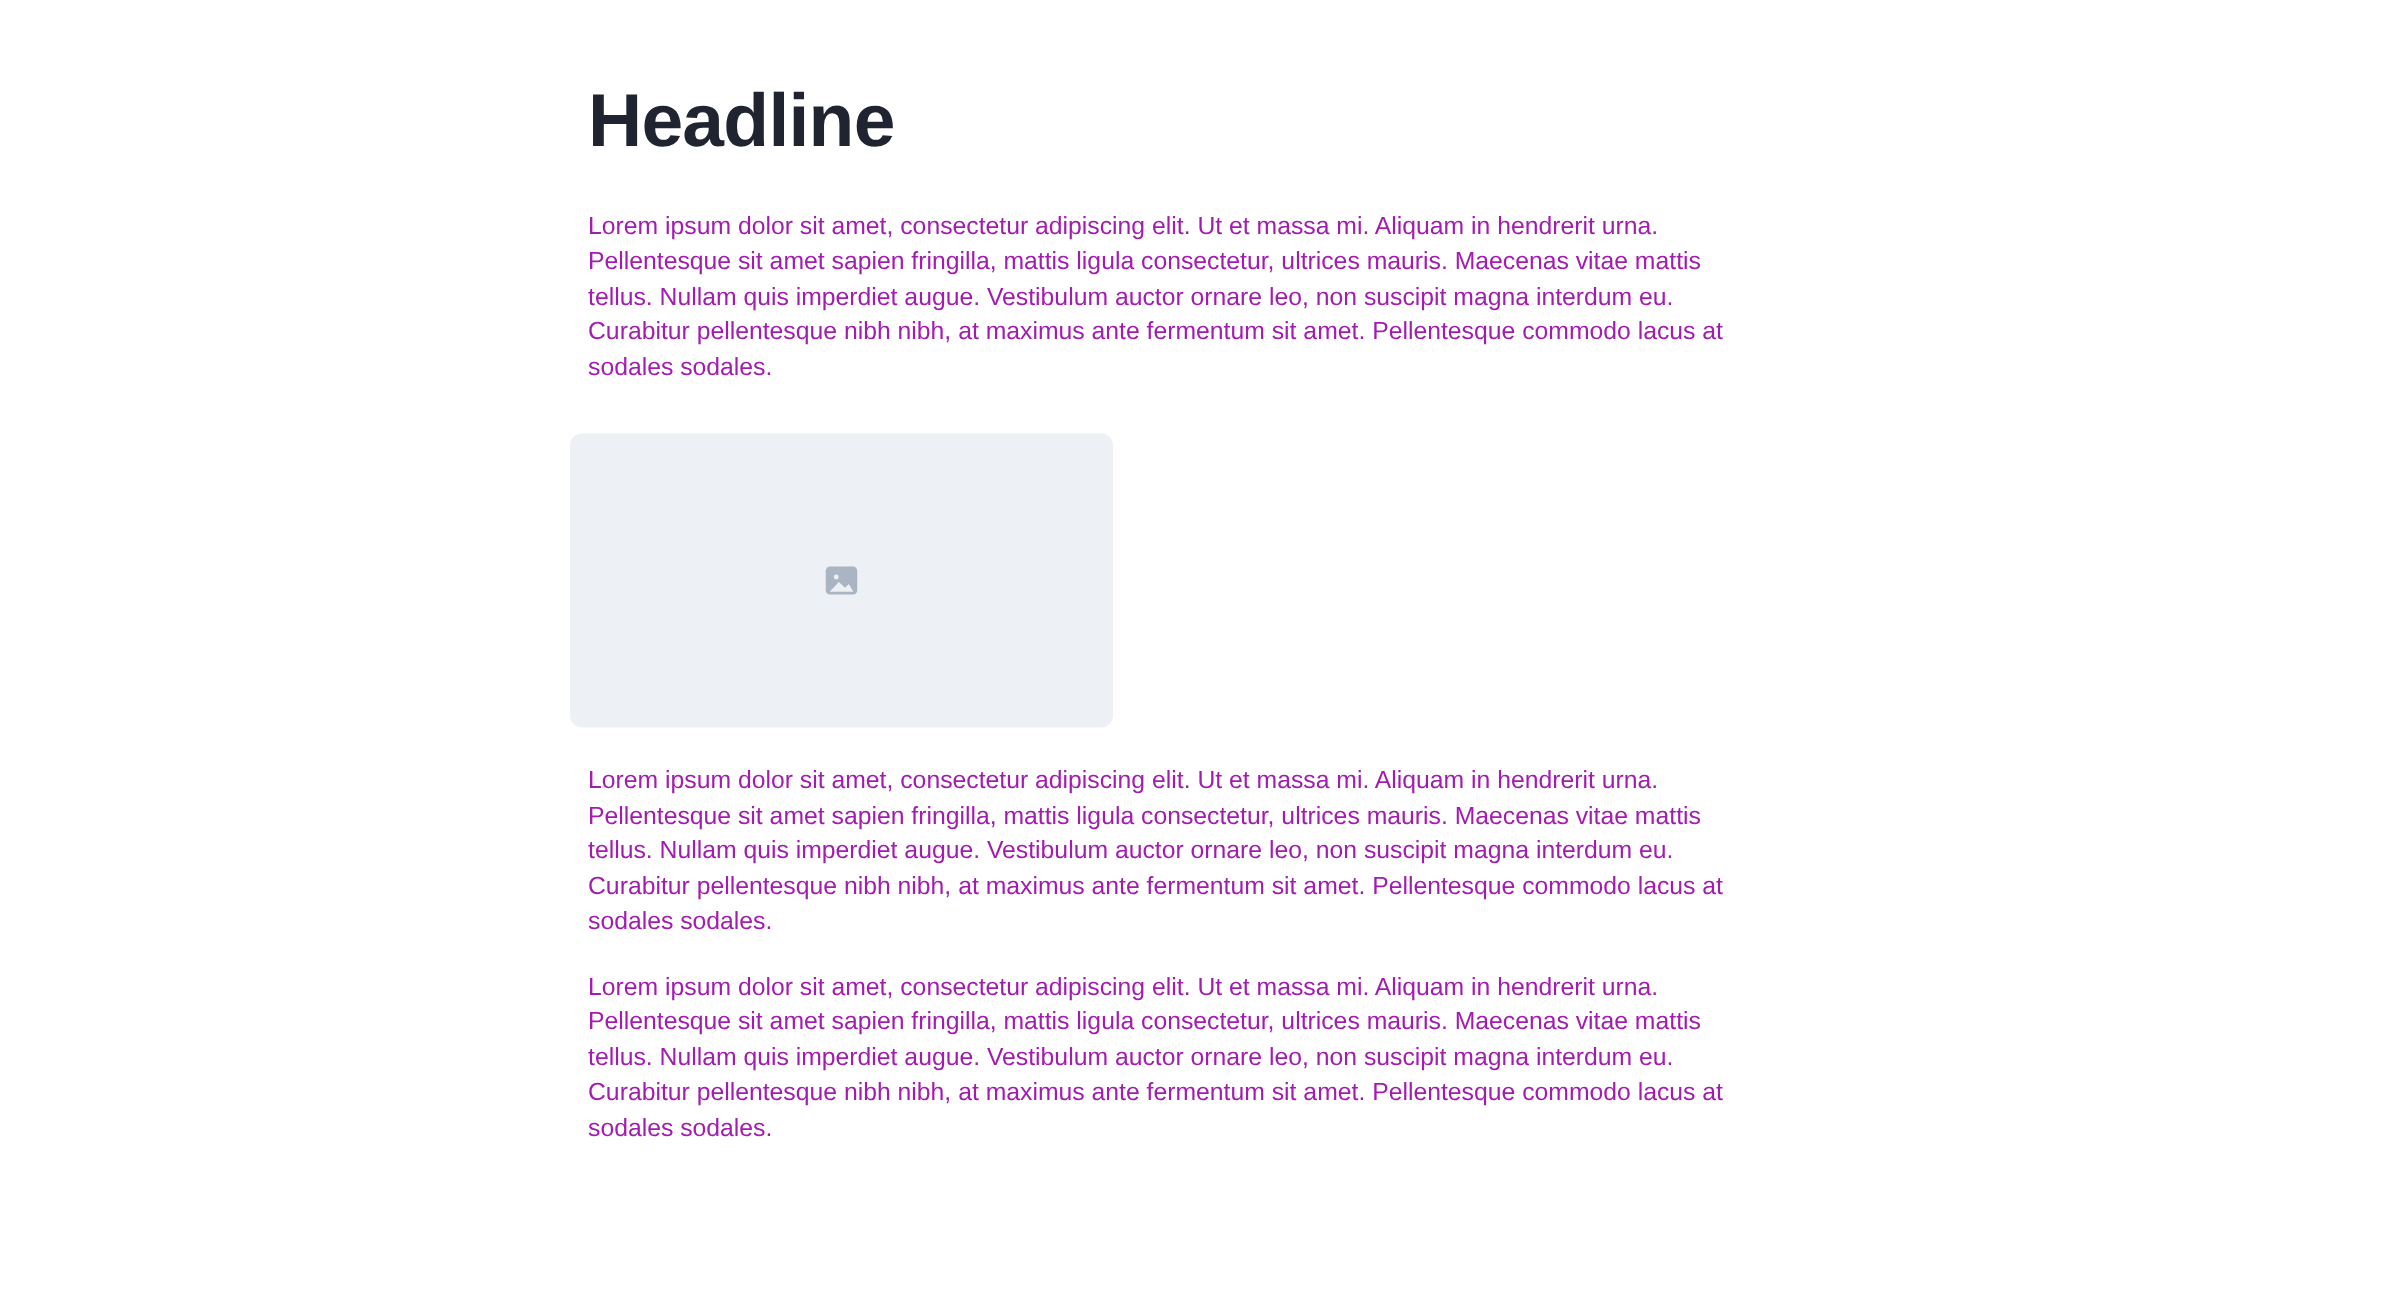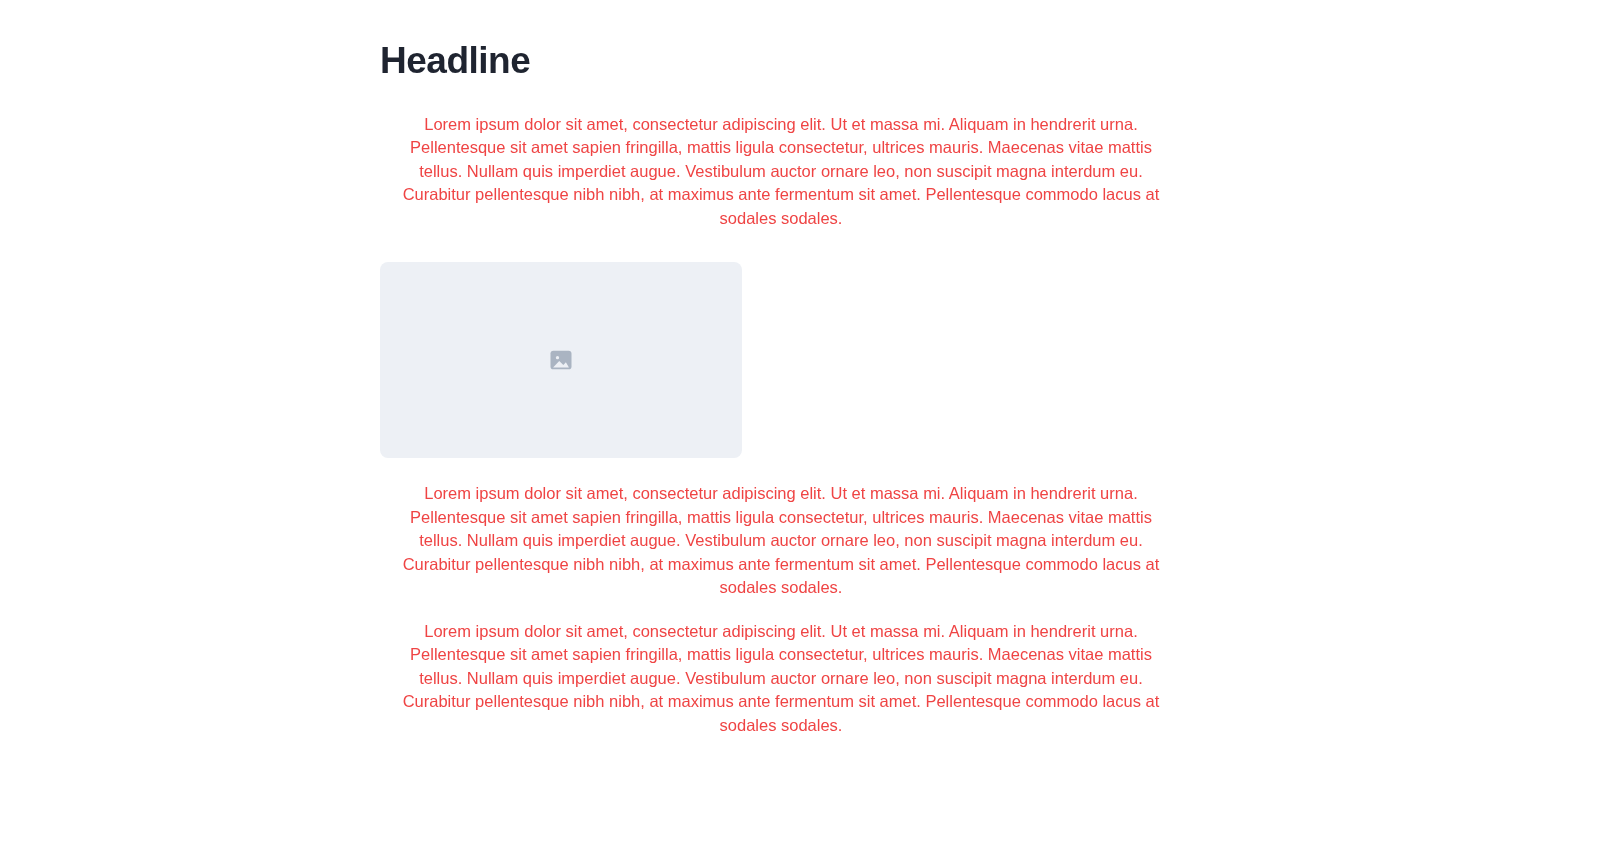--- a/index.html
+++ b/index.html
@@ -19,34 +19,33 @@
     height: 865px;
     box-sizing: border-box;
   }
   .article {
     position: absolute;
     left: 380px;
     top: 40px;
     width: 802px;
   }
   .headline {
-    margin: 0;
-    font-size: 37px;
+    margin: 12px;
+    font-size: 50px;
     line-height: 1.15;
     font-weight: 700;
     letter-spacing: -0.5px;
     color: #1f2430;
   }
   .paragraph {
     margin: 12px;
     font-size: 16.5px;
     line-height: 23.5px;
-    color: #ef4444;
+    color: #a21caf;
     max-width: 802px;
-    text-align: center;
   }
   .p-first {
     margin-top: 30px;
   }
   .p-after-image {
     margin-top: 24px;
   }
   .p-last {
     margin-top: 20px;
   }

